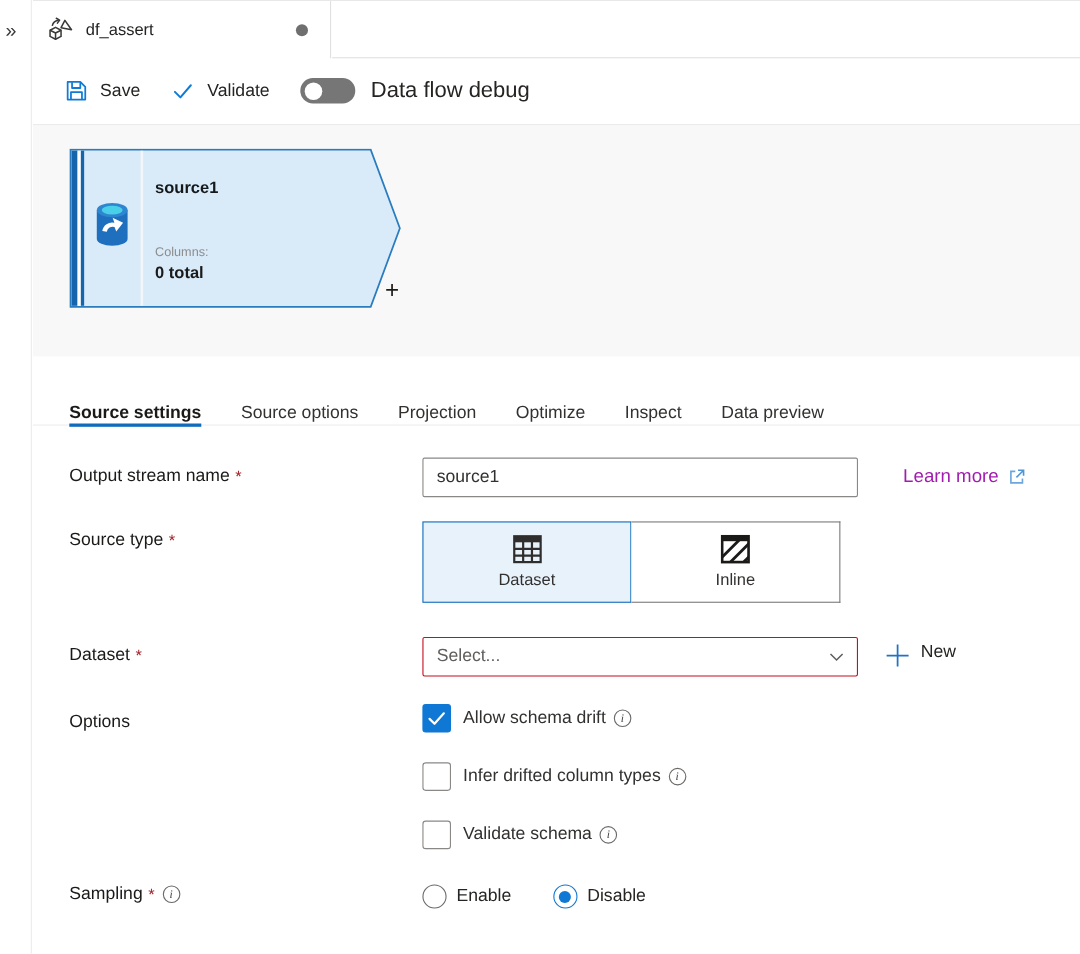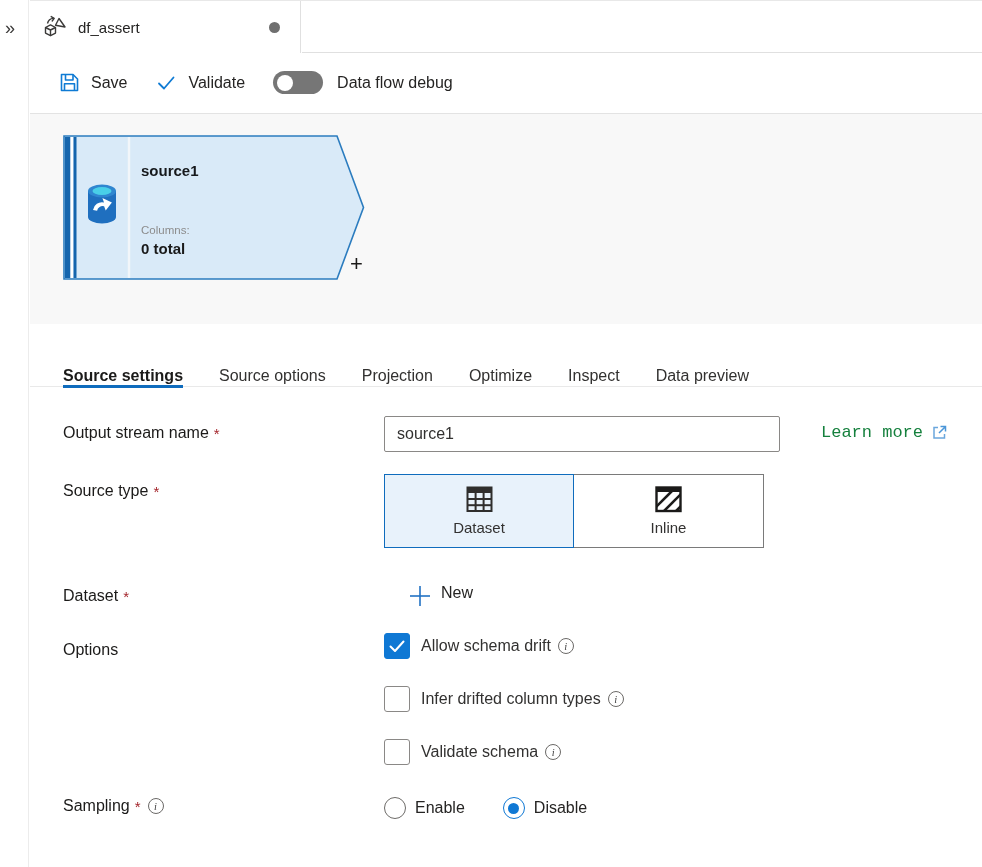--- a/index.html
+++ b/index.html
@@ -24,21 +24,21 @@
 
   
   .toolbar { height:62px; display:flex; align-items:center; padding-left:29px;
     border-bottom:1px solid #e3e3e3; background:#fff; }
   .tb-item { display:flex; align-items:center; gap:11px; font-size:16px; color:#252423;
     margin-right:28px; cursor:pointer; }
   .toggle { width:50px; height:23px; border-radius:12px; background:#767676; position:relative;
     margin-right:14px; cursor:pointer; }
   .toggle .knob { position:absolute; left:4px; top:3.5px; width:16px; height:16px;
     border-radius:50%; background:#fff; }
-  .toggle-label { font-size:16px; color:#252423; }
+  .toggle-label { font-size:20px; color:#252423; }
 
   
   .canvas { position:relative; height:210px; background:#f8f8f8; }
   .node { position:absolute; left:33px; top:21px; width:302px; height:145px; cursor:pointer; }
   .node-title { position:absolute; left:78px; top:27px; font-size:15px; font-weight:bold; color:#16191c; }
   .node-col-label { position:absolute; left:78px; top:89px; font-size:11.5px; color:#8c8c8c; }
   .node-col-value { position:absolute; left:78px; top:105px; font-size:15px; font-weight:bold; color:#1a1a1a; }
   .node-plus { position:absolute; left:320px; top:137px; font-size:22px; color:#1b1a19;
     font-weight:400; cursor:pointer; }
 
@@ -52,21 +52,21 @@
   
   .form { padding:29px 0 0 33px; background:#fff; font-size:16px; }
   .frow { display:flex; align-items:flex-start; }
   .flabel { width:321px; padding-top:8px; color:#1b1a19; display:flex; align-items:center; }
   .req { color:#a4262c; margin-left:5px; font-size:15px; }
 
   .text-input { width:396px; height:36px; border:1px solid #8a8886; border-radius:2px;
     font-size:16px; color:#323130; padding:0 12px; font-family:"Liberation Sans",sans-serif; outline:none; background:#fff; }
 
   .learn-more { display:flex; align-items:center; gap:8px; margin-left:41px; margin-top:7px;
-    color:#15803d; font-size:17px; cursor:pointer; text-decoration:none;font-family:Liberation Mono, monospace; }
+    color:#a21caf; font-size:17px; cursor:pointer; text-decoration:none; }
 
   .segmented { display:flex; margin-top:0; }
   .seg-btn { width:190px; height:74px; display:flex; flex-direction:column; align-items:center;
     justify-content:center; gap:6px; background:#fff; border:1px solid #7a7a7a; cursor:pointer;
     font-size:15px; color:#323130; }
   .seg-btn.selected { background:#e8f2fb; border:1px solid #0f6cbd; }
   .seg-btn + .seg-btn { border-left:none; }
 
   .select { width:396px; height:36px; border:1px solid #c50f1f; border-radius:2px; background:#fff;
     display:flex; align-items:center; padding:0 12px; color:#605e5c; cursor:pointer; }
@@ -236,20 +236,28 @@
           <span>Inline</span>
         </div>
       </div>
     </div>
 
     <div class="frow mt31">
       <div class="flabel">
         <span>Dataset</span>
         <span class="req">*</span>
       </div>
+      <div class="select">
+        <span>Select...</span>
+        <span class="chev">
+          <svg width="13" height="9" viewBox="0 0 13 9" fill="none" stroke="#605e5c" stroke-width="1.4">
+            <path d="M1,1.5 L6.5,7 L12,1.5"></path>
+          </svg>
+        </span>
+      </div>
       <div class="new-btn">
         <span>
           <svg width="24" height="24" viewBox="0 0 24 24" stroke="#2272c3" stroke-width="1.6">
             <line x1="12" y1="2" x2="12" y2="22"></line>
               <line x1="2" y1="12" x2="22" y2="12"></line>
           </svg>
         </span>
         <span>New</span>
       </div>
     </div>

